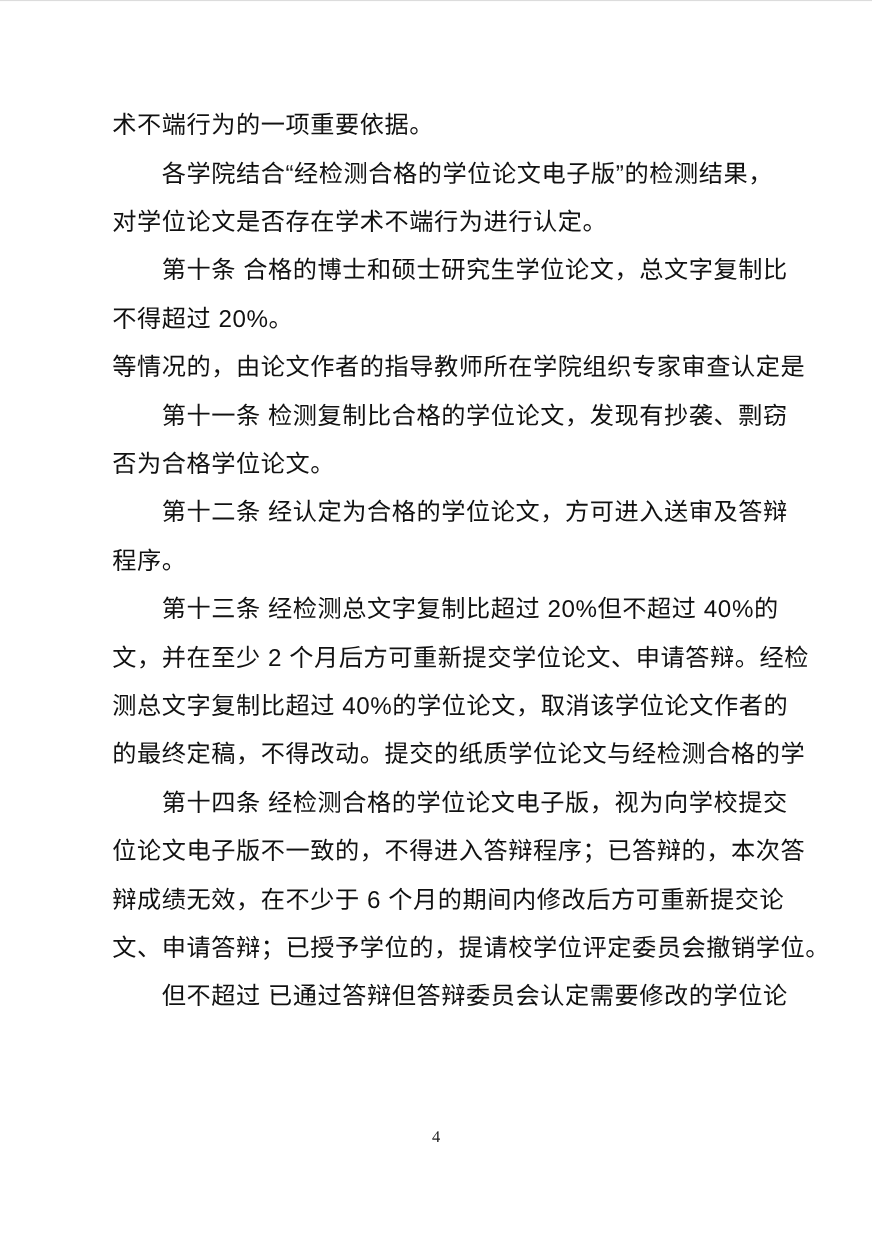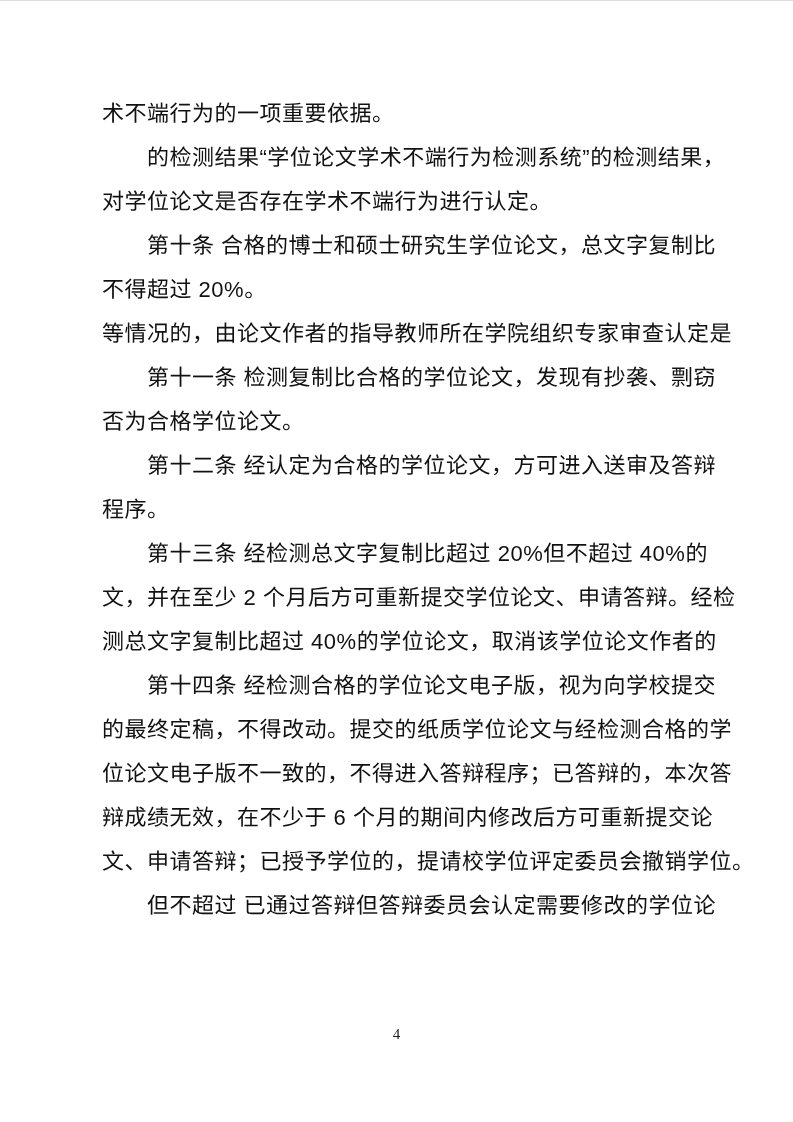--- a/index.html
+++ b/index.html
@@ -49,34 +49,34 @@
     line-height: 18px;
     color: var(--pagenum-color, #222222);
   }
 </style>
 </head>
 <body>
 
 <div class="page">
   <div class="doc-body" id="doc-body">
       <div class="line">术不端行为的一项重要依据。</div>
-      <div class="line indent">的检测结果“学位论文学术不端行为检测系统”的检测结果，</div>
+      <div class="line indent">各学院结合“经检测合格的学位论文电子版”的检测结果，</div>
       <div class="line">对学位论文是否存在学术不端行为进行认定。</div>
       <div class="line indent">第十条 合格的博士和硕士研究生学位论文，总文字复制比</div>
       <div class="line">不得超过 20%。</div>
       <div class="line">等情况的，由论文作者的指导教师所在学院组织专家审查认定是</div>
       <div class="line indent">第十一条 检测复制比合格的学位论文，发现有抄袭、剽窃</div>
       <div class="line">否为合格学位论文。</div>
       <div class="line indent">第十二条 经认定为合格的学位论文，方可进入送审及答辩</div>
       <div class="line">程序。</div>
       <div class="line indent">第十三条 经检测总文字复制比超过 20%但不超过 40%的</div>
       <div class="line">文，并在至少 2 个月后方可重新提交学位论文、申请答辩。经检</div>
       <div class="line">测总文字复制比超过 40%的学位论文，取消该学位论文作者的</div>
+      <div class="line">的最终定稿，不得改动。提交的纸质学位论文与经检测合格的学</div>
       <div class="line indent">第十四条 经检测合格的学位论文电子版，视为向学校提交</div>
-      <div class="line">的最终定稿，不得改动。提交的纸质学位论文与经检测合格的学</div>
       <div class="line">位论文电子版不一致的，不得进入答辩程序；已答辩的，本次答</div>
       <div class="line">辩成绩无效，在不少于 6 个月的期间内修改后方可重新提交论</div>
       <div class="line">文、申请答辩；已授予学位的，提请校学位评定委员会撤销学位。</div>
       <div class="line indent">但不超过 已通过答辩但答辩委员会认定需要修改的学位论</div>
     </div>
   <div class="footer">
     <span class="pagenum">4</span>
   </div>
 </div>
 

